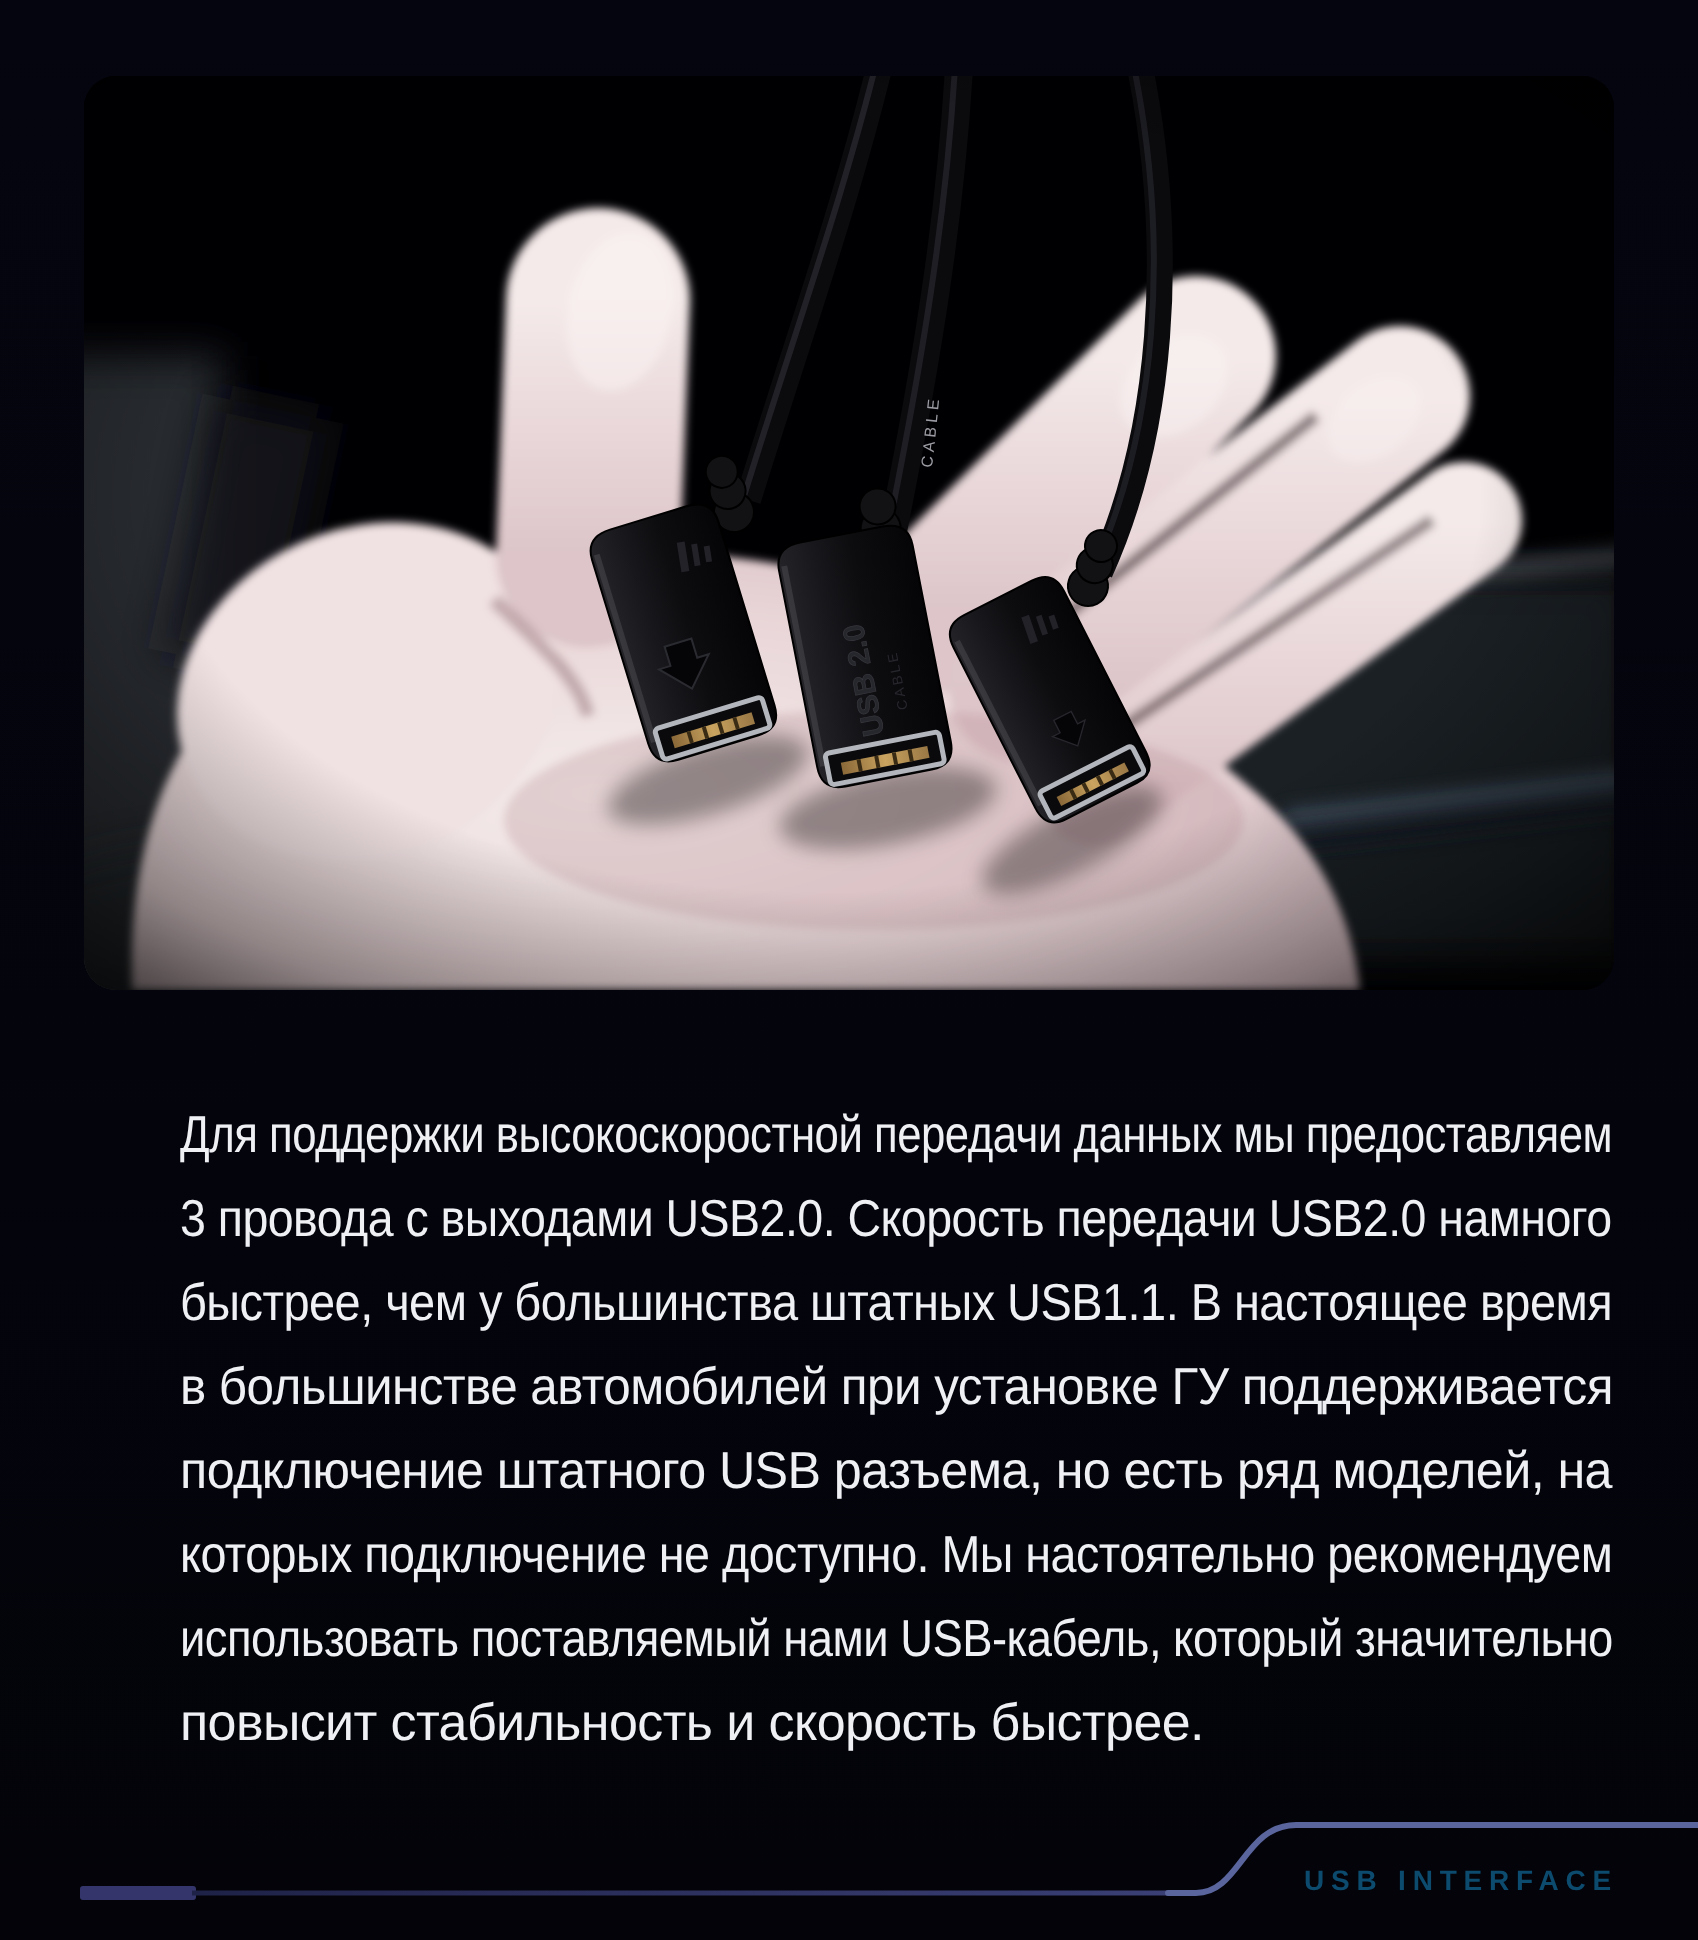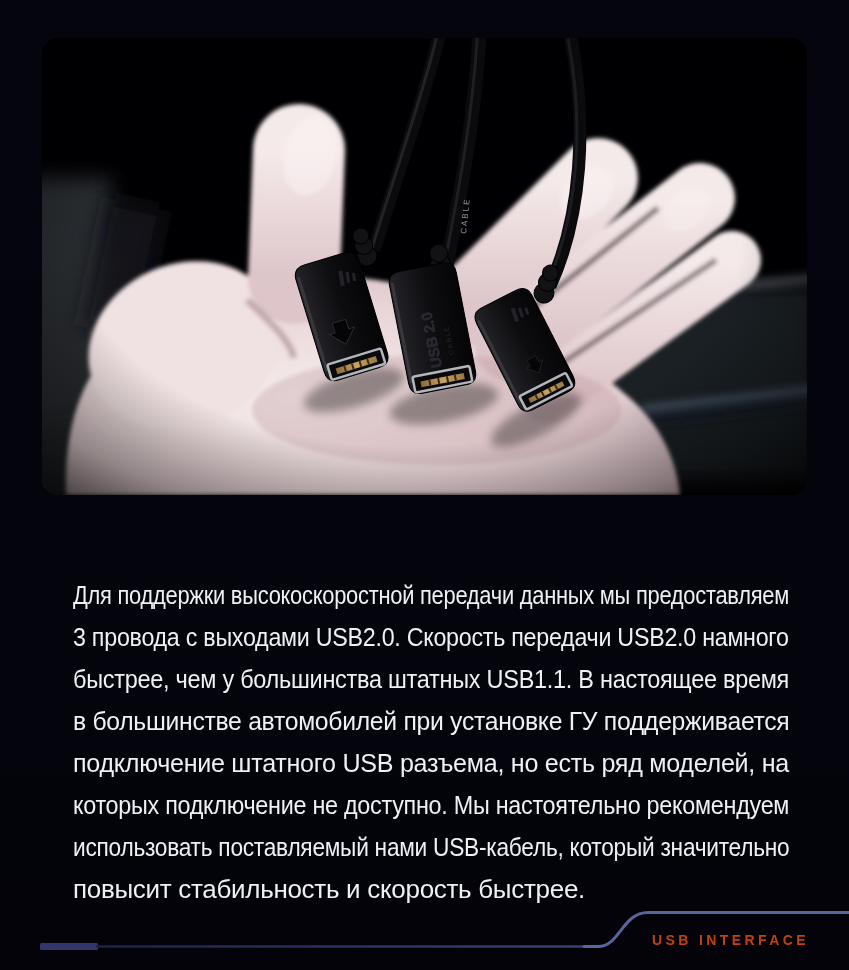--- a/index.html
+++ b/index.html
@@ -9,34 +9,34 @@
     background:linear-gradient(180deg,#05050f 0%,#04040d 60%,#030309 100%);
     font-family:"Liberation Sans","DejaVu Sans",sans-serif;
     overflow:hidden;
   }
   .photo-frame {
     position:absolute; left:42px; top:38px; width:765px; height:457px;
     border-radius:16px; overflow:hidden; background:#000003;
   }
   .photo-frame svg { display:block; }
   .description {
-    position:absolute; left:73px; top:546px; width:716px;margin-top:28px;
+    position:absolute; left:90px; top:546px; width:716px;
   }
   .description .line {
     display:block; white-space:nowrap;
     font-size:26px; line-height:42px; letter-spacing:-0.3px;
     color:#eef0f4; font-weight:400;
   }
   .footer-decor {
     position:absolute; left:0; top:895px; width:849px; height:75px;
   }
   .footer-label {
     position:absolute; left:652px; top:932px;
     font-size:14px; font-weight:bold; letter-spacing:3.4px;
-    color:#c2410c; white-space:nowrap;
+    color:#0c4a6e; white-space:nowrap;
   }
 </style>
 </head>
 <body>
 
 <div class="photo-frame">
   <svg width="765" height="457" viewBox="0 0 765 457" xmlns="http://www.w3.org/2000/svg">
     <defs>
       <filter id="b2" x="-40%" y="-40%" width="180%" height="180%">
           <feGaussianBlur stdDeviation="2"></feGaussianBlur>

